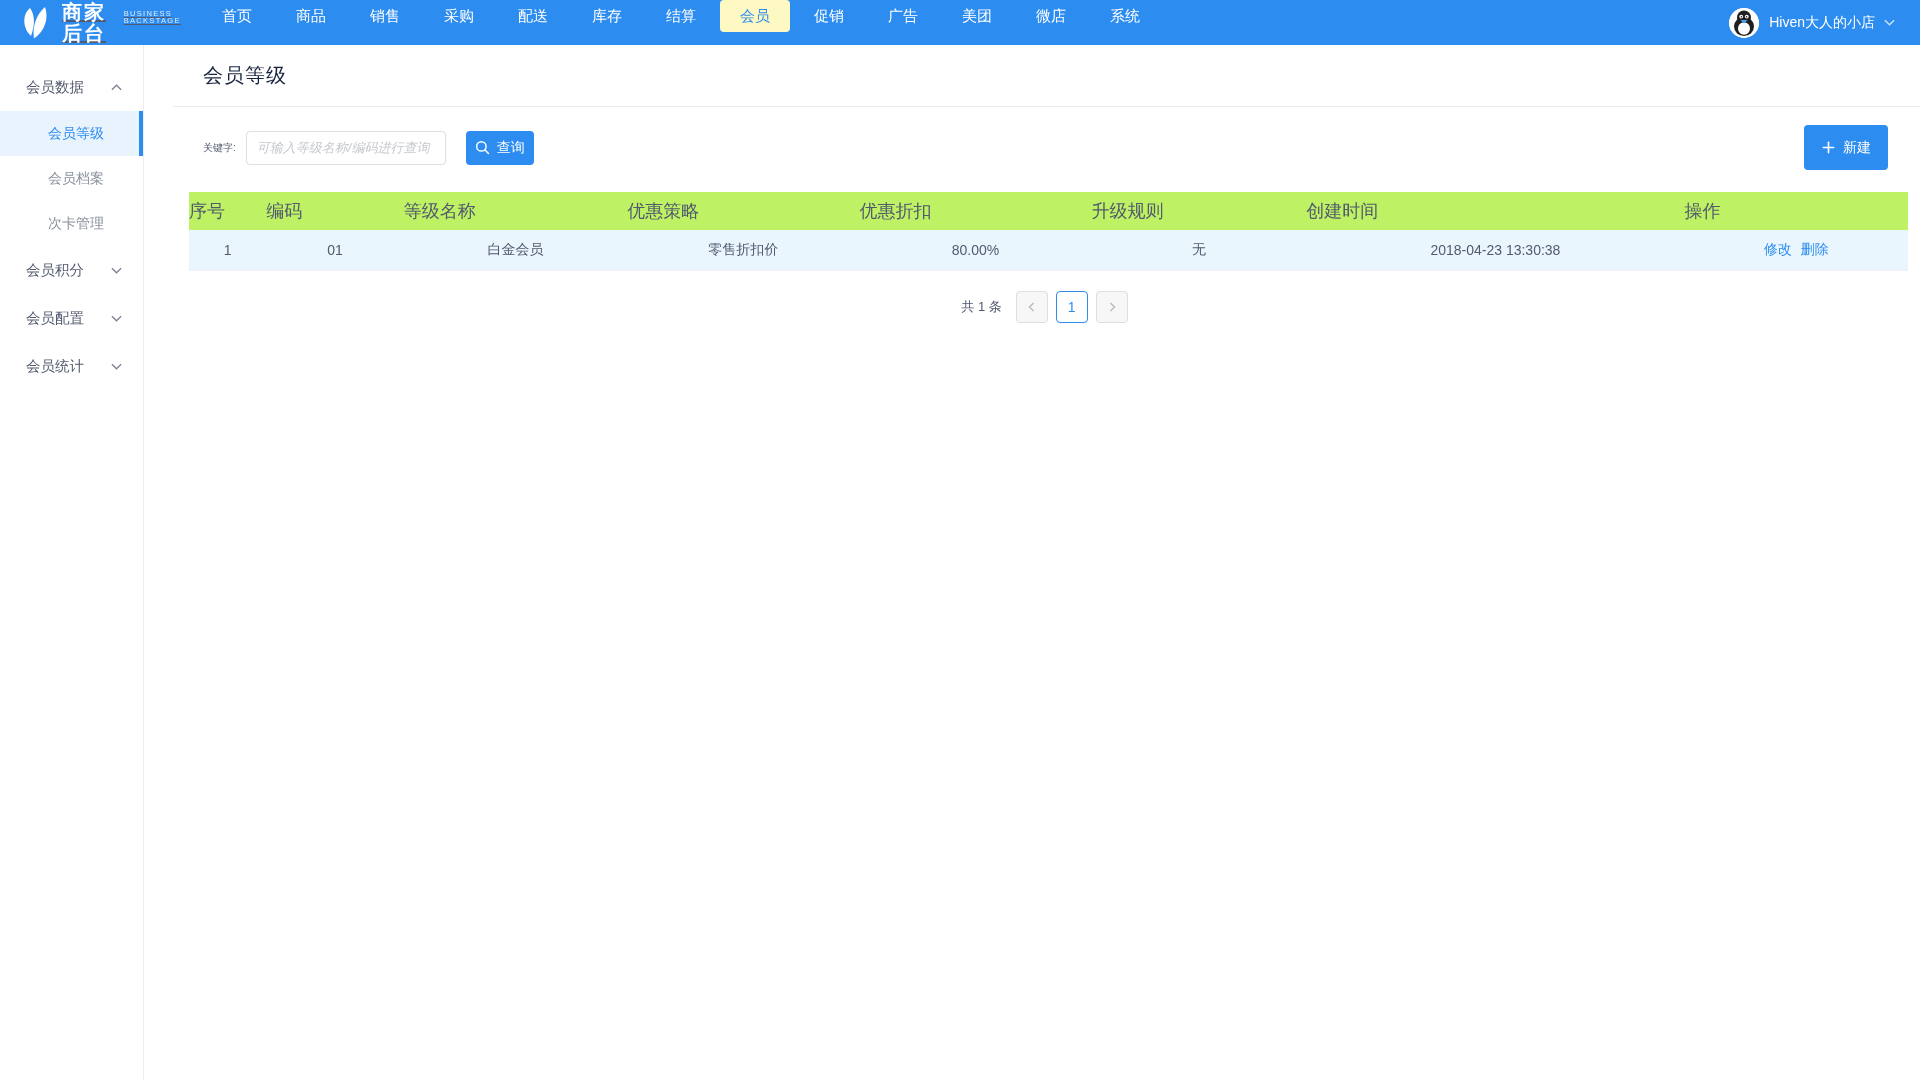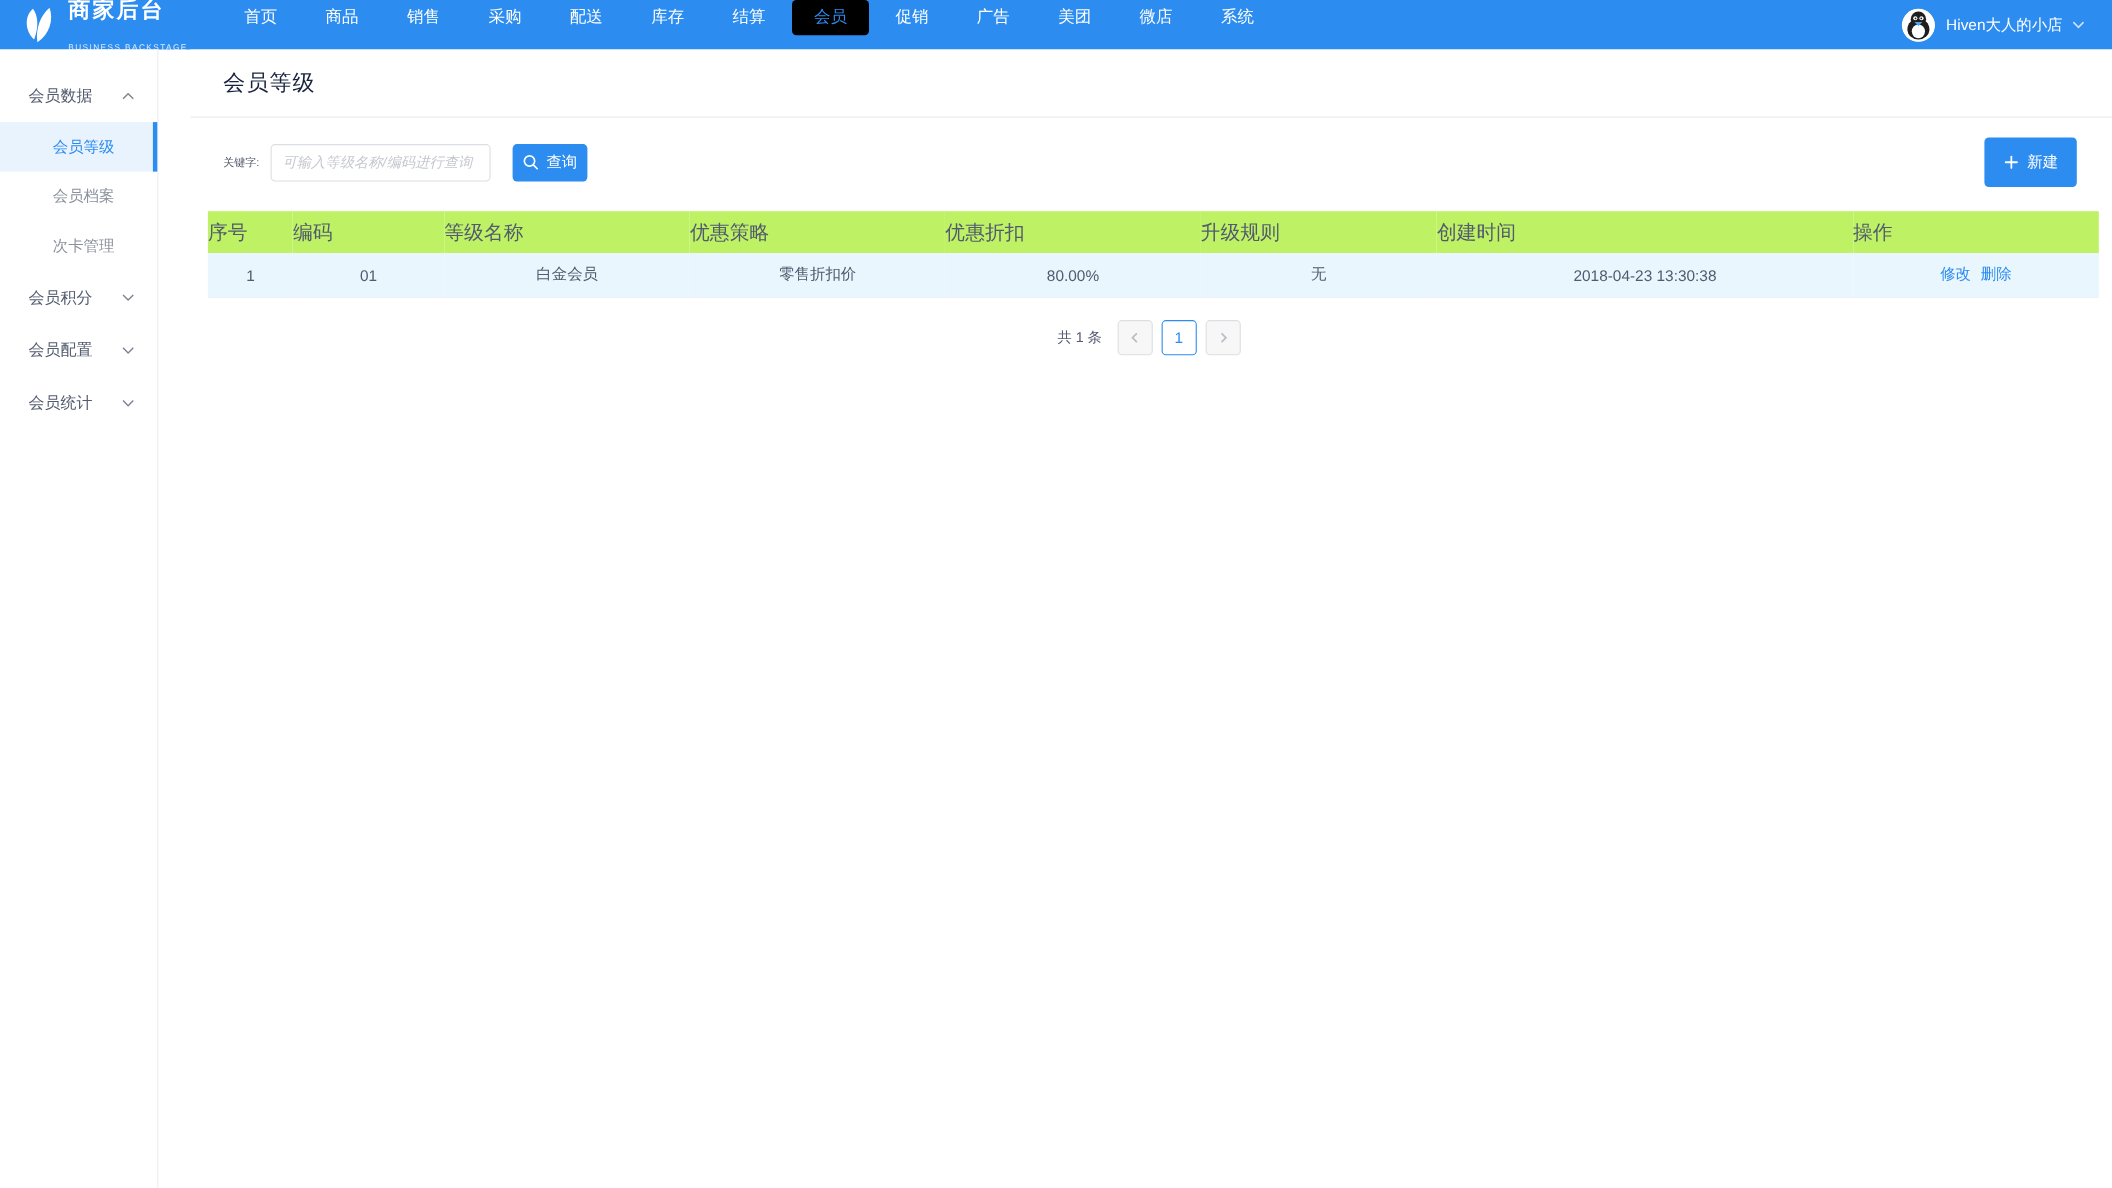--- a/index.html
+++ b/index.html
@@ -15,29 +15,29 @@
     --border: #e8eaec;
   }
 
   
   .topbar {
     position: absolute; top: 0; left: 0; width: 1920px; height: 45px;
     background: #2d8cf0; display: flex; align-items: center;
   }
   .logo { display: flex; align-items: center; padding-left: 18px; width: 200px; flex: 0 0 auto; }
   .logo-mark { width: 36px; height: 36px; margin-right: 8px; flex: 0 0 auto; }
-  .logo-text { display: flex; flex-direction: column; line-height: 1.05; }
+  .logo-text { display: flex; flex-direction: row; line-height: 1.05; text-decoration: underline; }
   .logo-title { color: #fff; font-size: 20px; font-weight: bold; letter-spacing: 2px; }
-  .logo-sub { color: rgba(255,255,255,.85); font-size: 7.5px; letter-spacing: 1.3px; margin-top: 19px; }
+  .logo-sub { color: rgba(255,255,255,.85); font-size: 7.5px; letter-spacing: 1.3px; margin-top: 8px; }
   .topnav { display: flex; align-items: flex-start; height: 100%; }
   .nav-item {
     color: #fff; font-size: 15px; padding: 0 20px; height: 32px; line-height: 32px;
     margin: 0 2px; border-radius: 4px; cursor: pointer; white-space: nowrap;
   }
-  .nav-item.active { background: #000000; color: var(--primary); }
+  .nav-item.active { background: #fef9c3; color: var(--primary); }
   .topbar-user {
     margin-left: auto; display: flex; align-items: center; padding-right: 24px; cursor: pointer;
   }
   .avatar { width: 30px; height: 30px; border-radius: 50%; background: #fff; overflow: hidden; flex: 0 0 auto; }
   .user-name { color: #fff; font-size: 14px; margin: 0 8px 0 10px; white-space: nowrap; }
 
   
   .sidebar {
     position: absolute; top: 45px; left: 0; bottom: 0; width: 144px;
     background: #fff; border-right: 1px solid #ededf0; padding-top: 18px;

